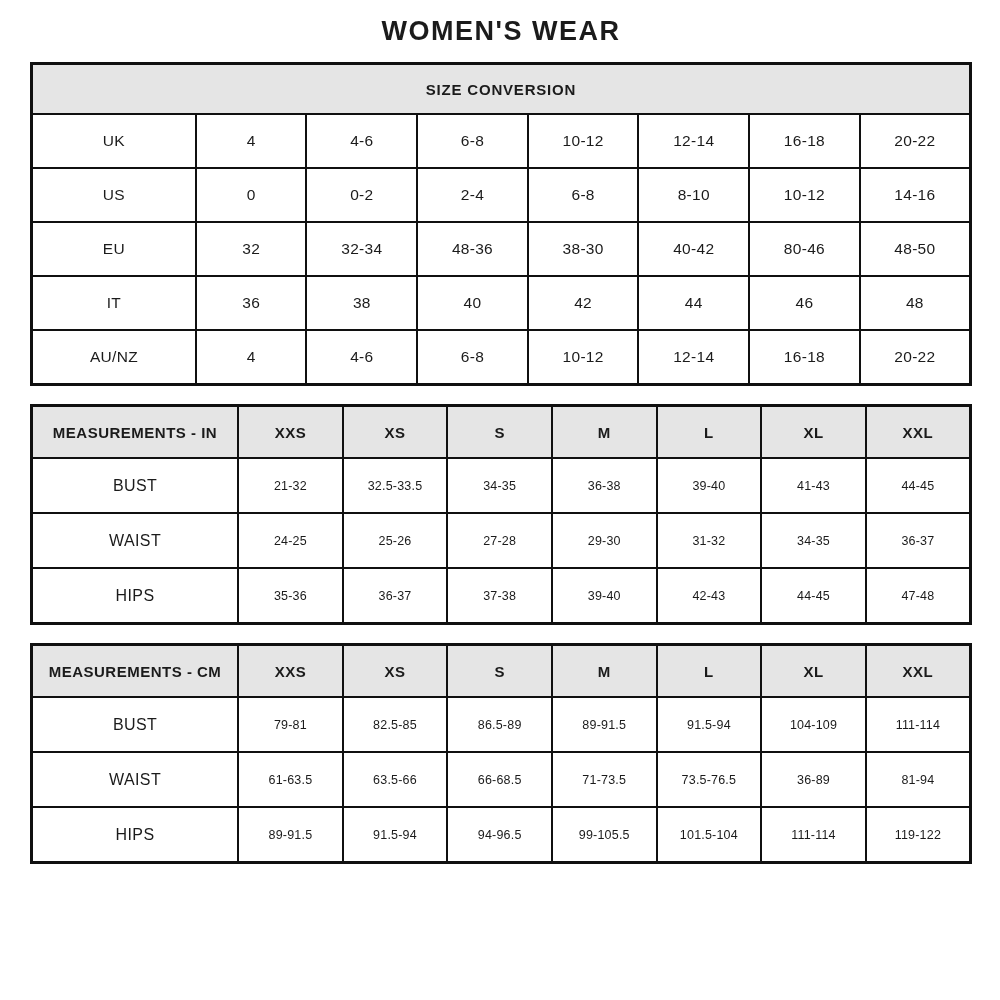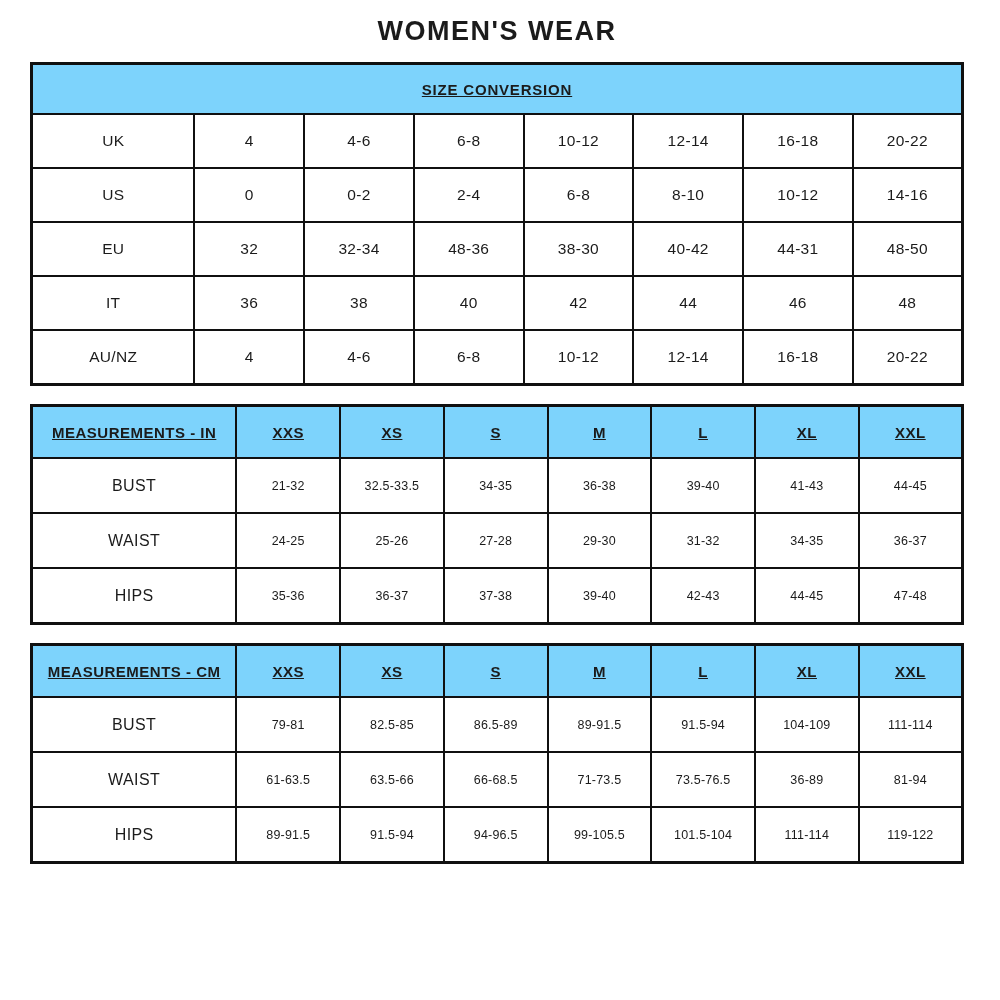--- a/index.html
+++ b/index.html
@@ -9,21 +9,21 @@
     width: 1000px;
     height: 1000px;
     font-family: "Liberation Sans", sans-serif;
     color: #1b1b1b;
     -webkit-font-smoothing: antialiased;
   }
   .page {
     box-sizing: border-box;
     width: 1000px;
     height: 1000px;
-    padding: 10px 36px 0 30px;
+    padding: 10px 28px 0 30px;
   }
   .page-title {
     text-align: center;
     font-size: 27px;
     font-weight: bold;
     letter-spacing: 1.5px;
     margin: 6px 0 15px 0;
   }
   table {
     width: 100%;
@@ -32,21 +32,21 @@
     border: 3px solid #101010;
   }
   td {
     border: 2px solid #101010;
     text-align: center;
     vertical-align: middle;
     padding: 0 2px;
     overflow: hidden;
     white-space: nowrap;
   }
-  .gray { background: #7dd3fc; text-decoration: underline; }
+  .gray { background: #e5e5e5; }
 
   
   .t1 .title-row td {
     height: 48px;
     font-weight: bold;
     font-size: 15px;
     letter-spacing: 0.8px;
   }
   .t1 .head-row td  { height: 59px; font-size: 15.5px; letter-spacing: 0.3px; }
   .t1 .data-row td  { height: 52px; font-size: 15.5px; letter-spacing: 0.3px; }
@@ -104,21 +104,21 @@
           <td>10-12</td>
           <td>14-16</td>
         </tr>
         <tr class="data-row">
           <td class="row-label">EU</td>
           <td>32</td>
           <td>32-34</td>
           <td>48-36</td>
           <td>38-30</td>
           <td>40-42</td>
-          <td>44-31</td>
+          <td>80-46</td>
           <td>48-50</td>
         </tr>
         <tr class="data-row">
           <td class="row-label">IT</td>
           <td>36</td>
           <td>38</td>
           <td>40</td>
           <td>42</td>
           <td>44</td>
           <td>46</td>

